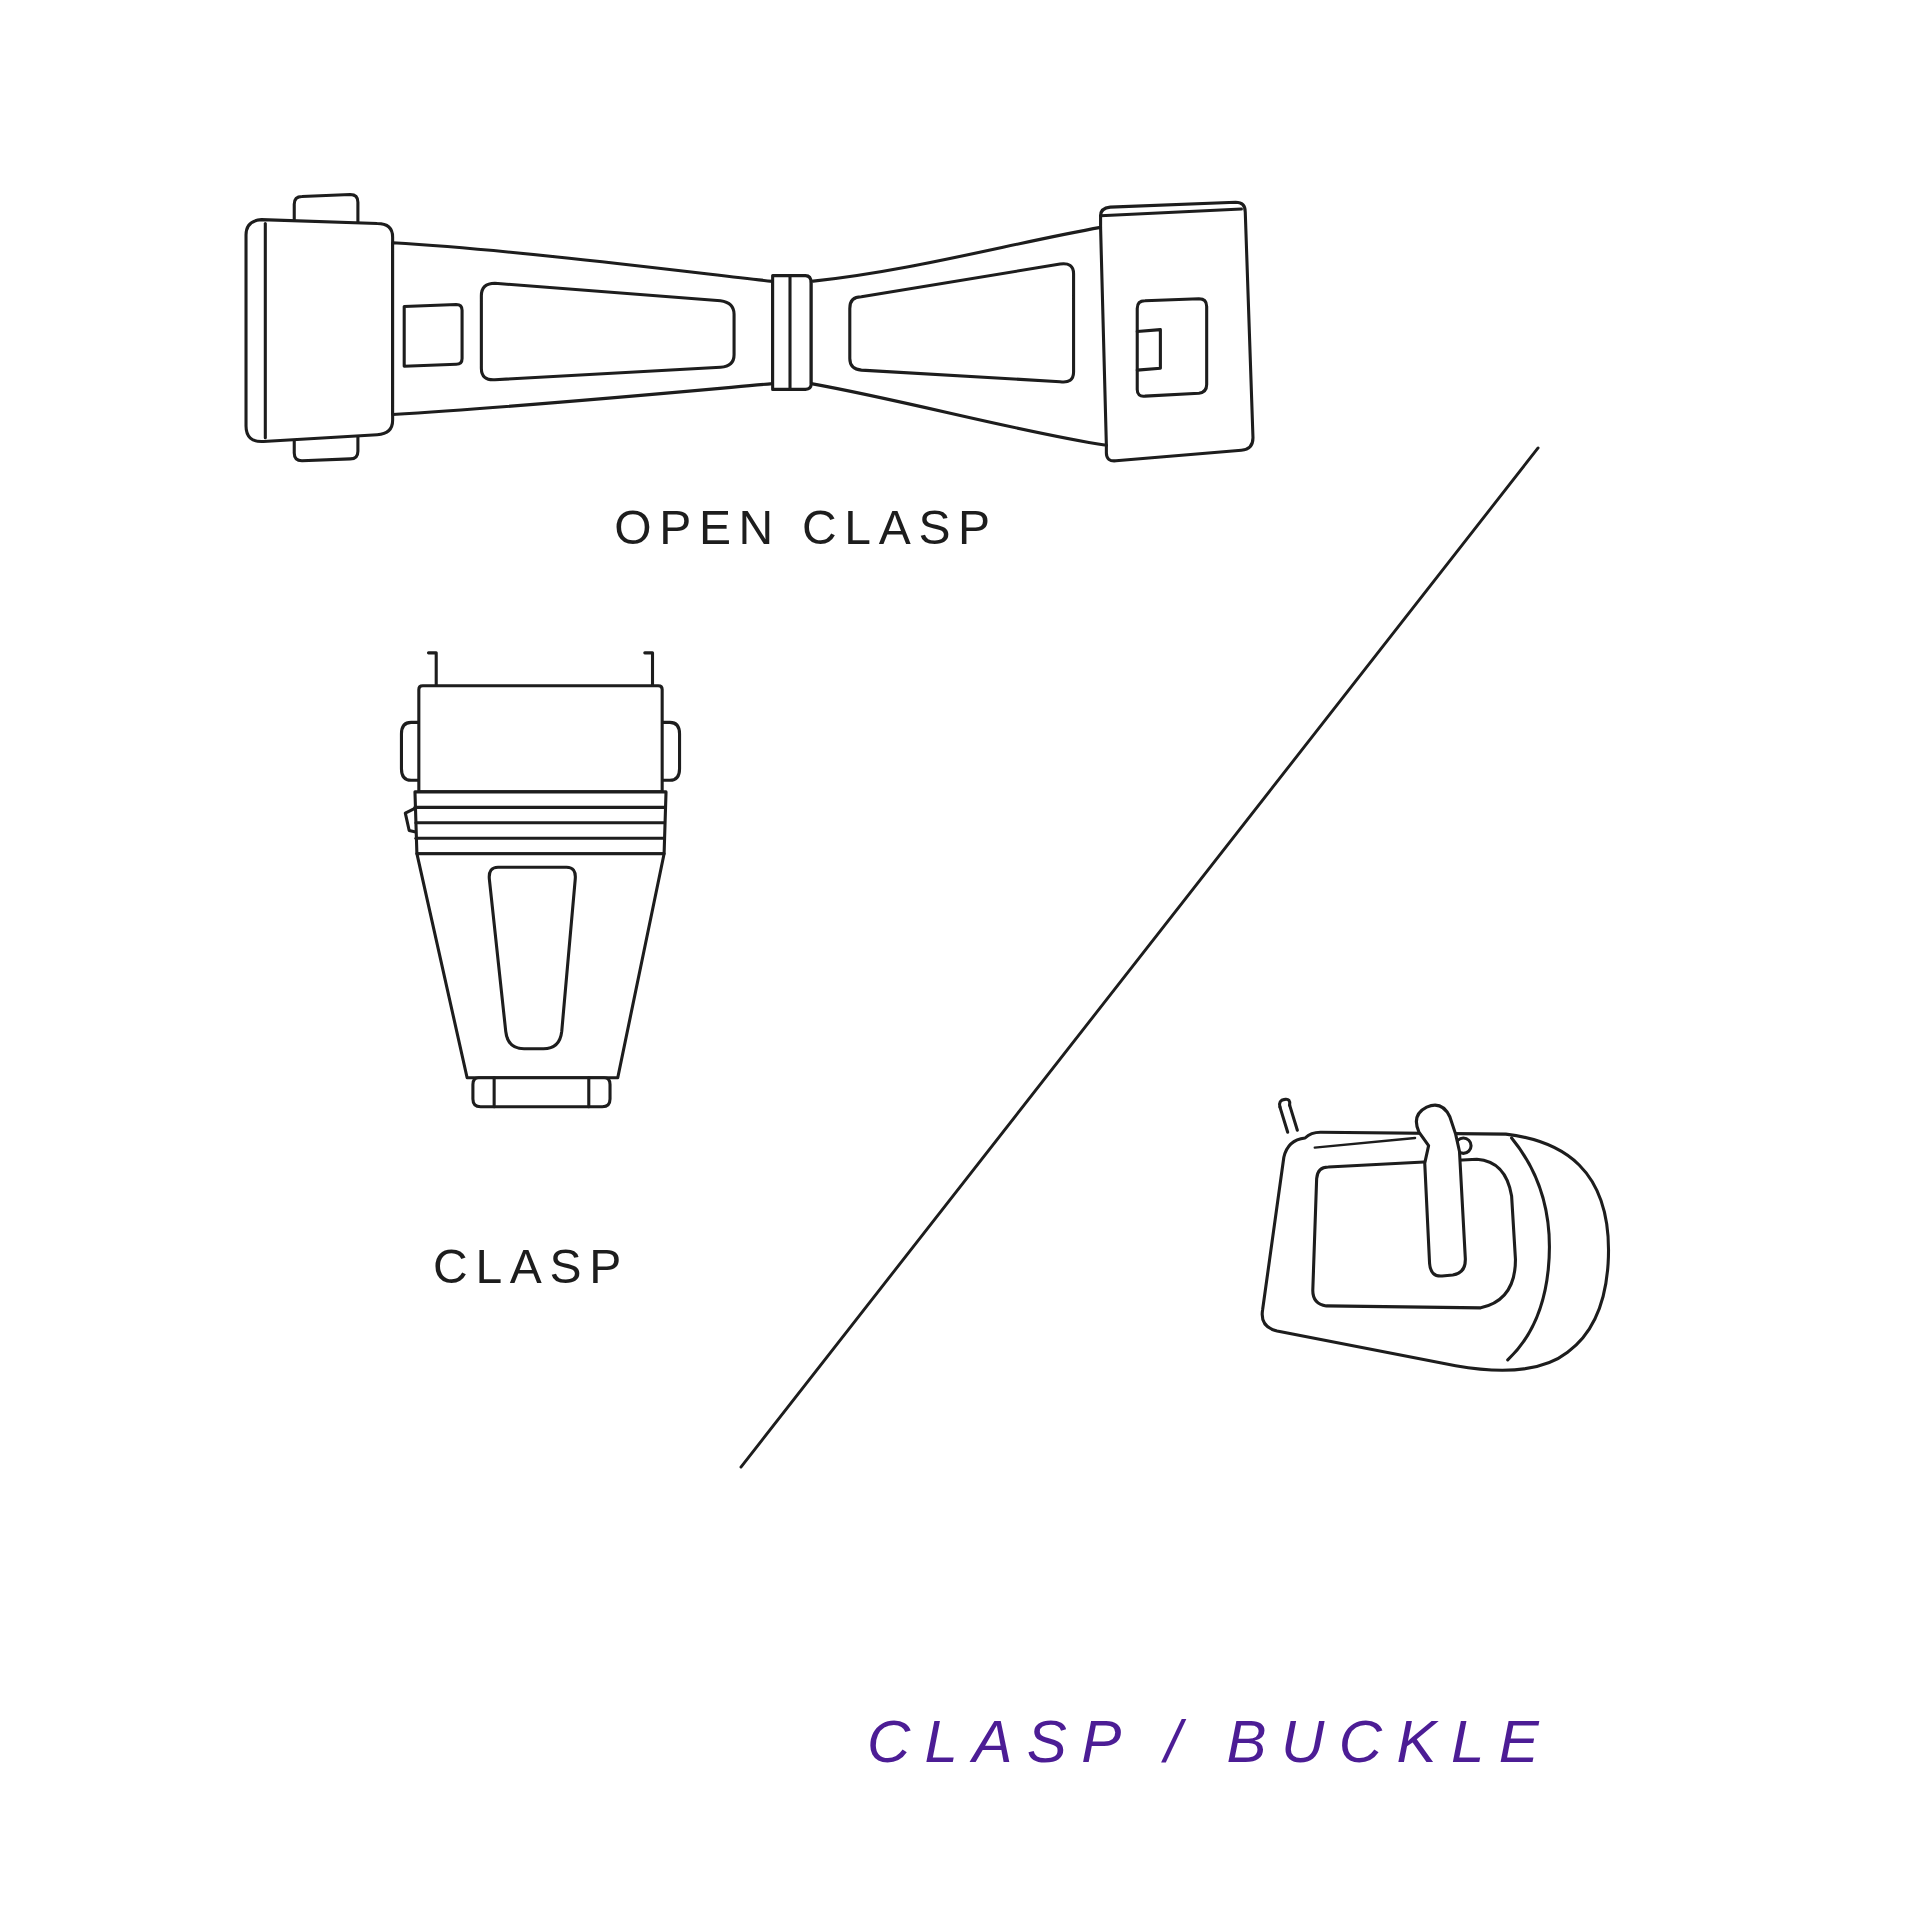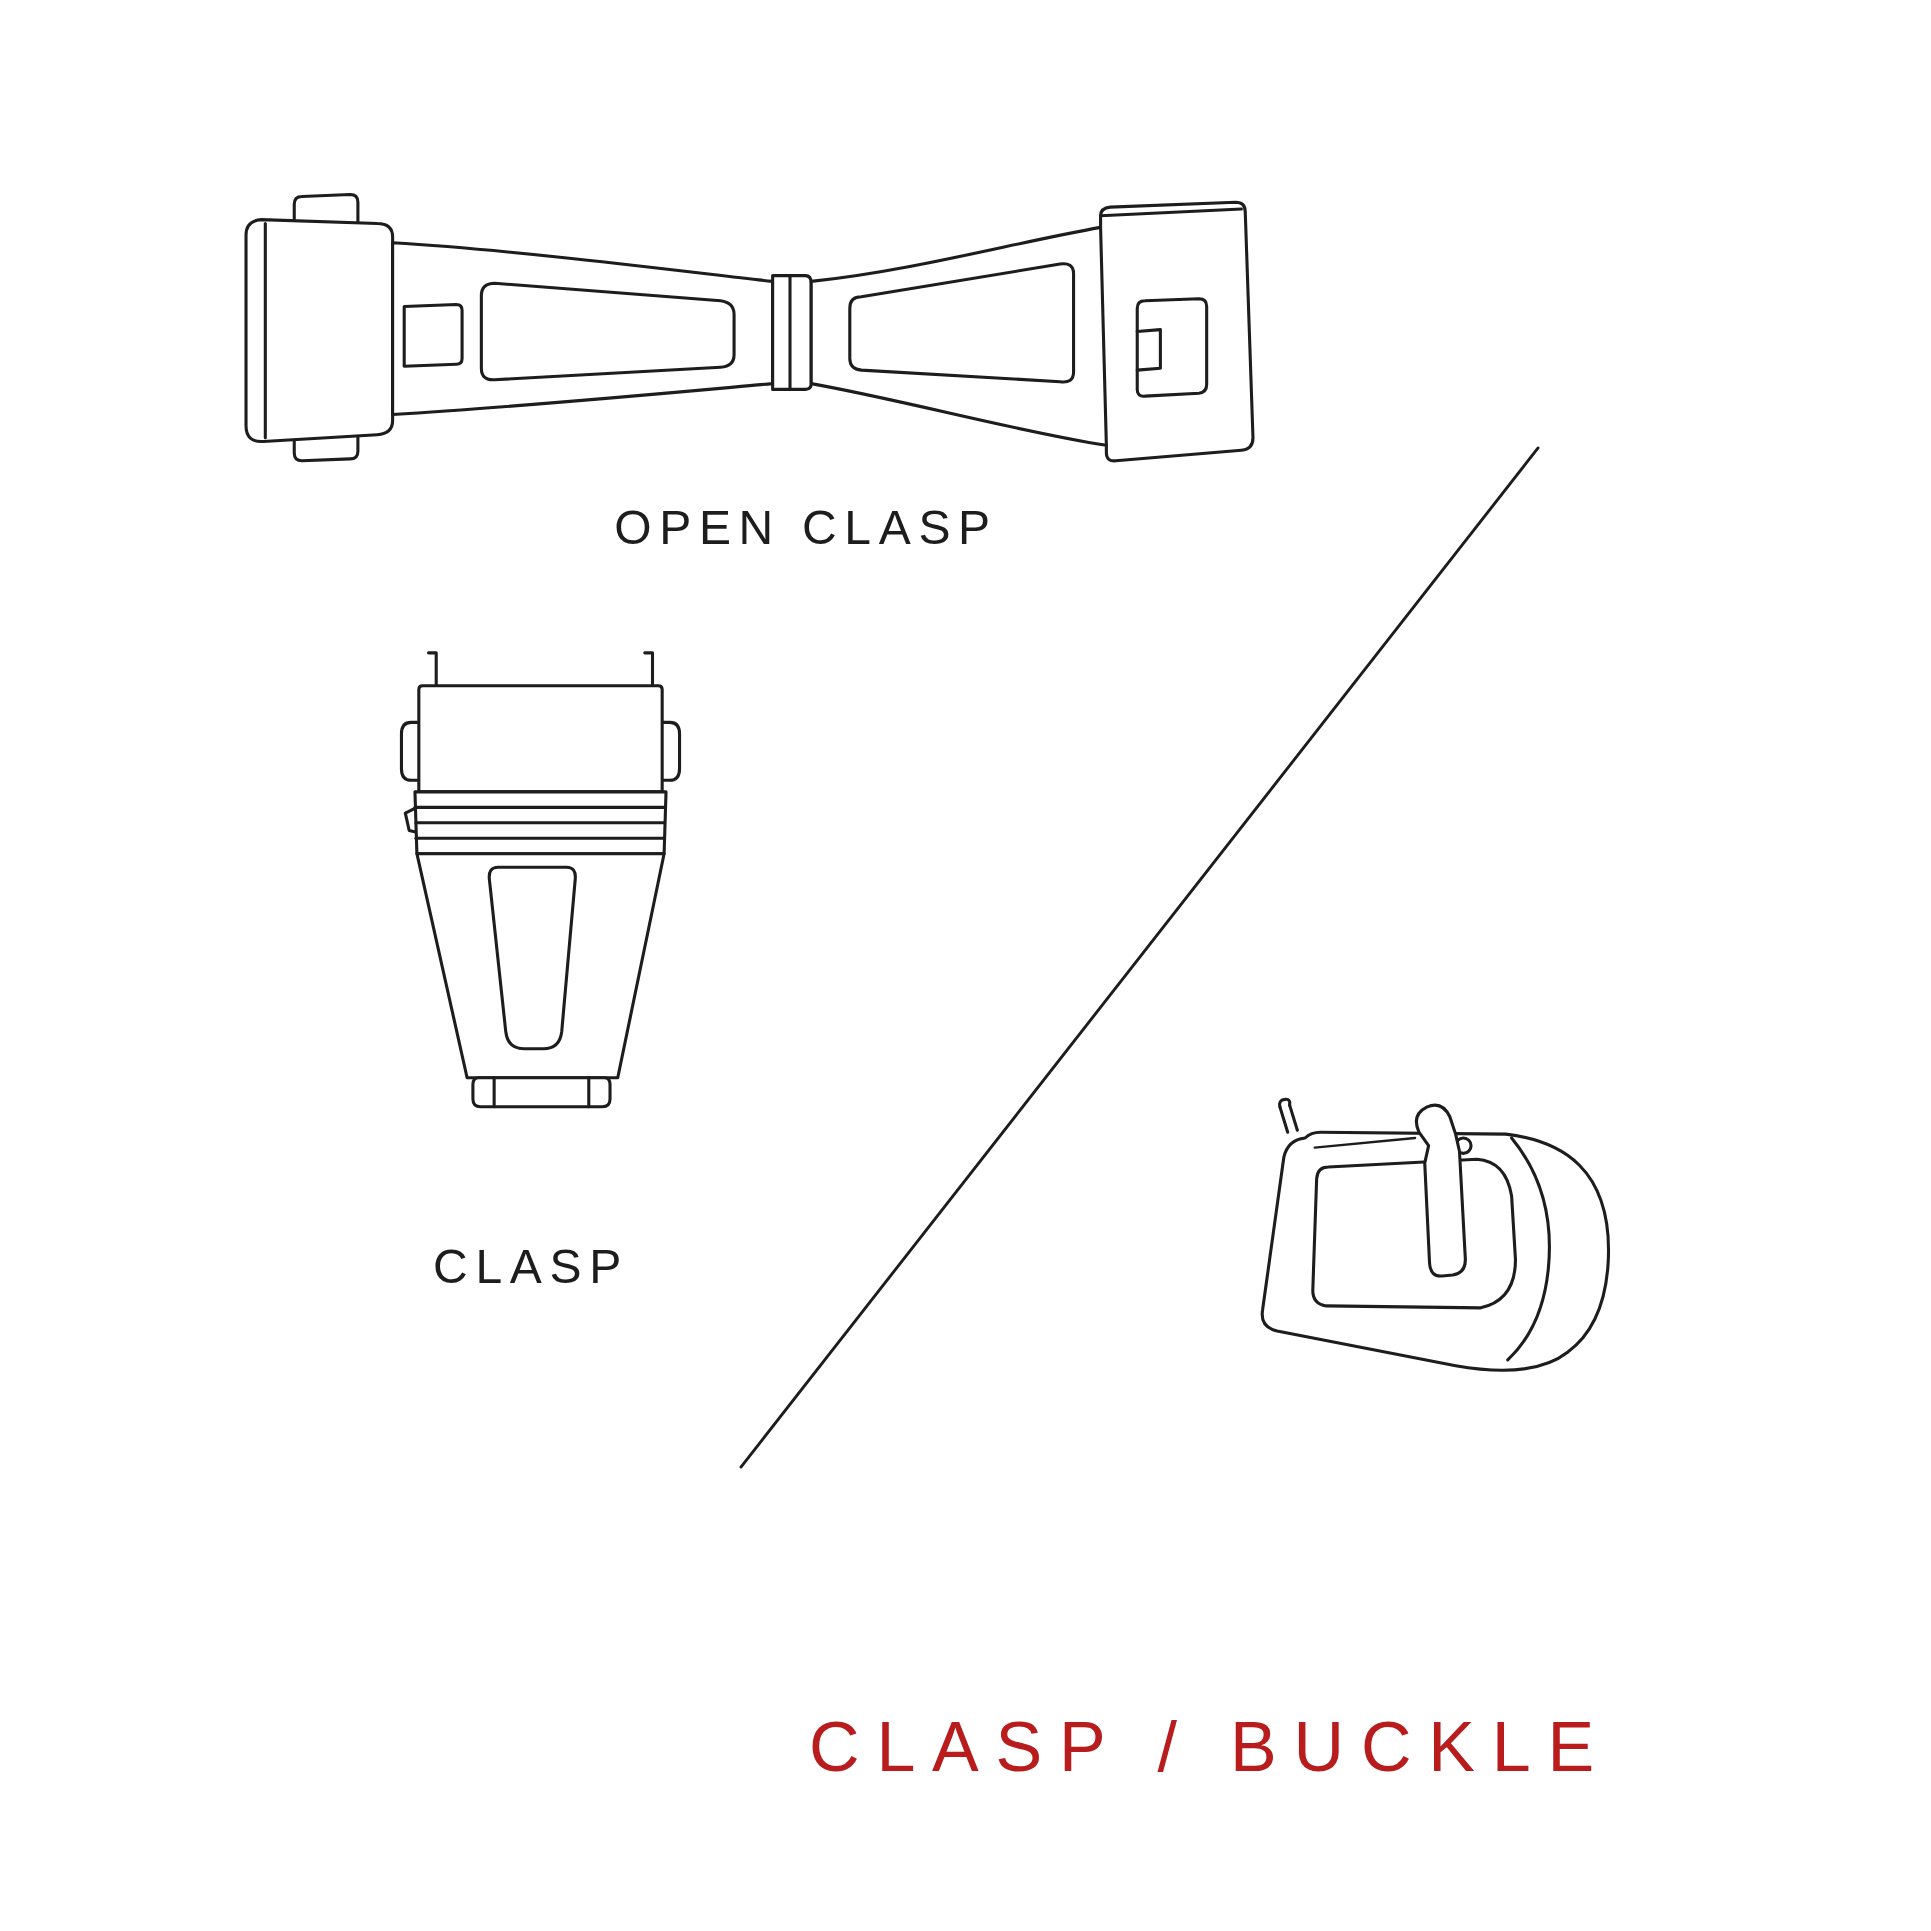--- a/index.html
+++ b/index.html
@@ -17,25 +17,26 @@
     transform: translateX(-50%);
     color: #1d1d1d;
     font-weight: 500;
     white-space: nowrap;
     letter-spacing: 0.16em;
     font-size: 48px;
   }
   .title {
     position: absolute;
     transform: translateX(-50%);
-    color: #b91c1c;
+    color: #4c1d95;
     font-weight: 500;
     white-space: nowrap;
-    font-size: 70px;
+    font-size: 60px;
     letter-spacing: 0.24em;
+    font-style: italic;
   }
 </style>
 </head>
 <body>
 
 <div class="page">
 
   <svg class="fig" style="left:232px;top:183px" width="1062" height="299" viewBox="0 0 1100 310" fill="none" stroke="#1d1d1d" stroke-width="3.2" stroke-linejoin="round" stroke-linecap="round">
 
     <path fill="#ffffff" d="M64 22 Q64 14 72 14 L122 12 Q130 12 130 20 L130 42 L64 44 Z"></path>

